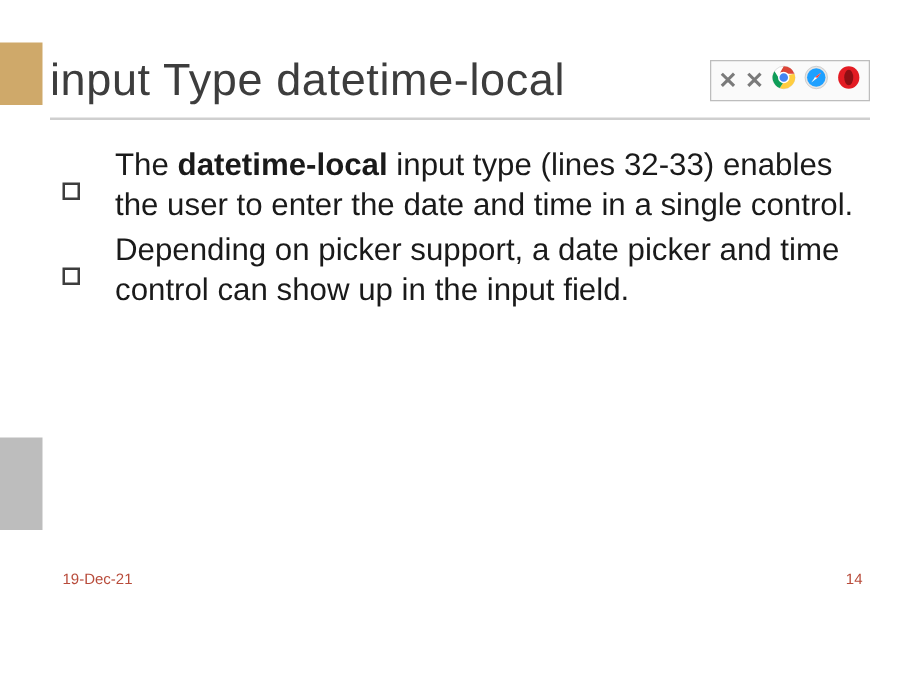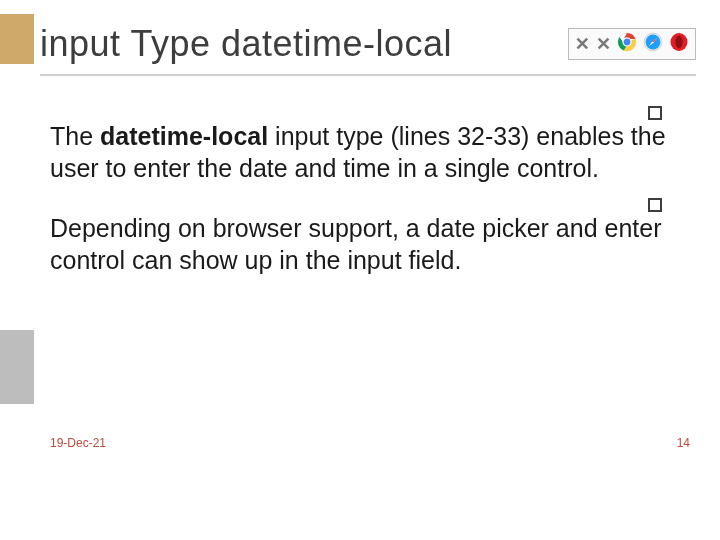--- a/index.html
+++ b/index.html
@@ -11,20 +11,21 @@
     font-family: Arial, Helvetica, sans-serif;
     color: #222;
     overflow: hidden;
     position: relative;
   }
   .slide {
     position: relative;
     width: 720px;
     height: 468px;
     box-sizing: border-box;
+    margin-top: 20px;
   }
   .accent-top {
     position: absolute;
     left: 0;
     top: 14px;
     width: 34px;
     height: 50px;
     background: #cfa96a;
   }
   .accent-mid {
@@ -67,23 +68,22 @@
     line-height: 1;
   }
   .body {
     position: absolute;
     left: 50px;
     top: 96px;
     right: 30px;
   }
   .bullet-item {
     display: flex;
-    align-items: flex-end;
+    align-items: center;
     margin-bottom: 4px;
-    flex-direction: column;
   }
   .bullet-marker {
     width: 10px;
     height: 10px;
     border: 2px solid #3d3d3d;
     margin-top: 10px;
     margin-right: 28px;
     flex: 0 0 auto;
   }
   .bullet-text {
@@ -152,21 +152,21 @@
     </div>
   </div>
 
   <div class="body" id="bullets">
       <div class="bullet-item">
         <div class="bullet-marker"></div>
         <div class="bullet-text"><span>The </span><span class="bold">datetime-local</span><span> input type (lines 32-33) enables the user to enter the date and time in a single control.</span></div>
       </div>
       <div class="bullet-item">
         <div class="bullet-marker"></div>
-        <div class="bullet-text"><span>Depending on browser support, a date picker and enter control can show up in the input field.</span></div>
+        <div class="bullet-text"><span>Depending on picker support, a date picker and time control can show up in the input field.</span></div>
       </div>
     </div>
 
   <div class="footer">
     <div class="footer-left">19-Dec-21</div>
     <div class="footer-center">
     </div>
     <div class="footer-right">14</div>
   </div>
 

